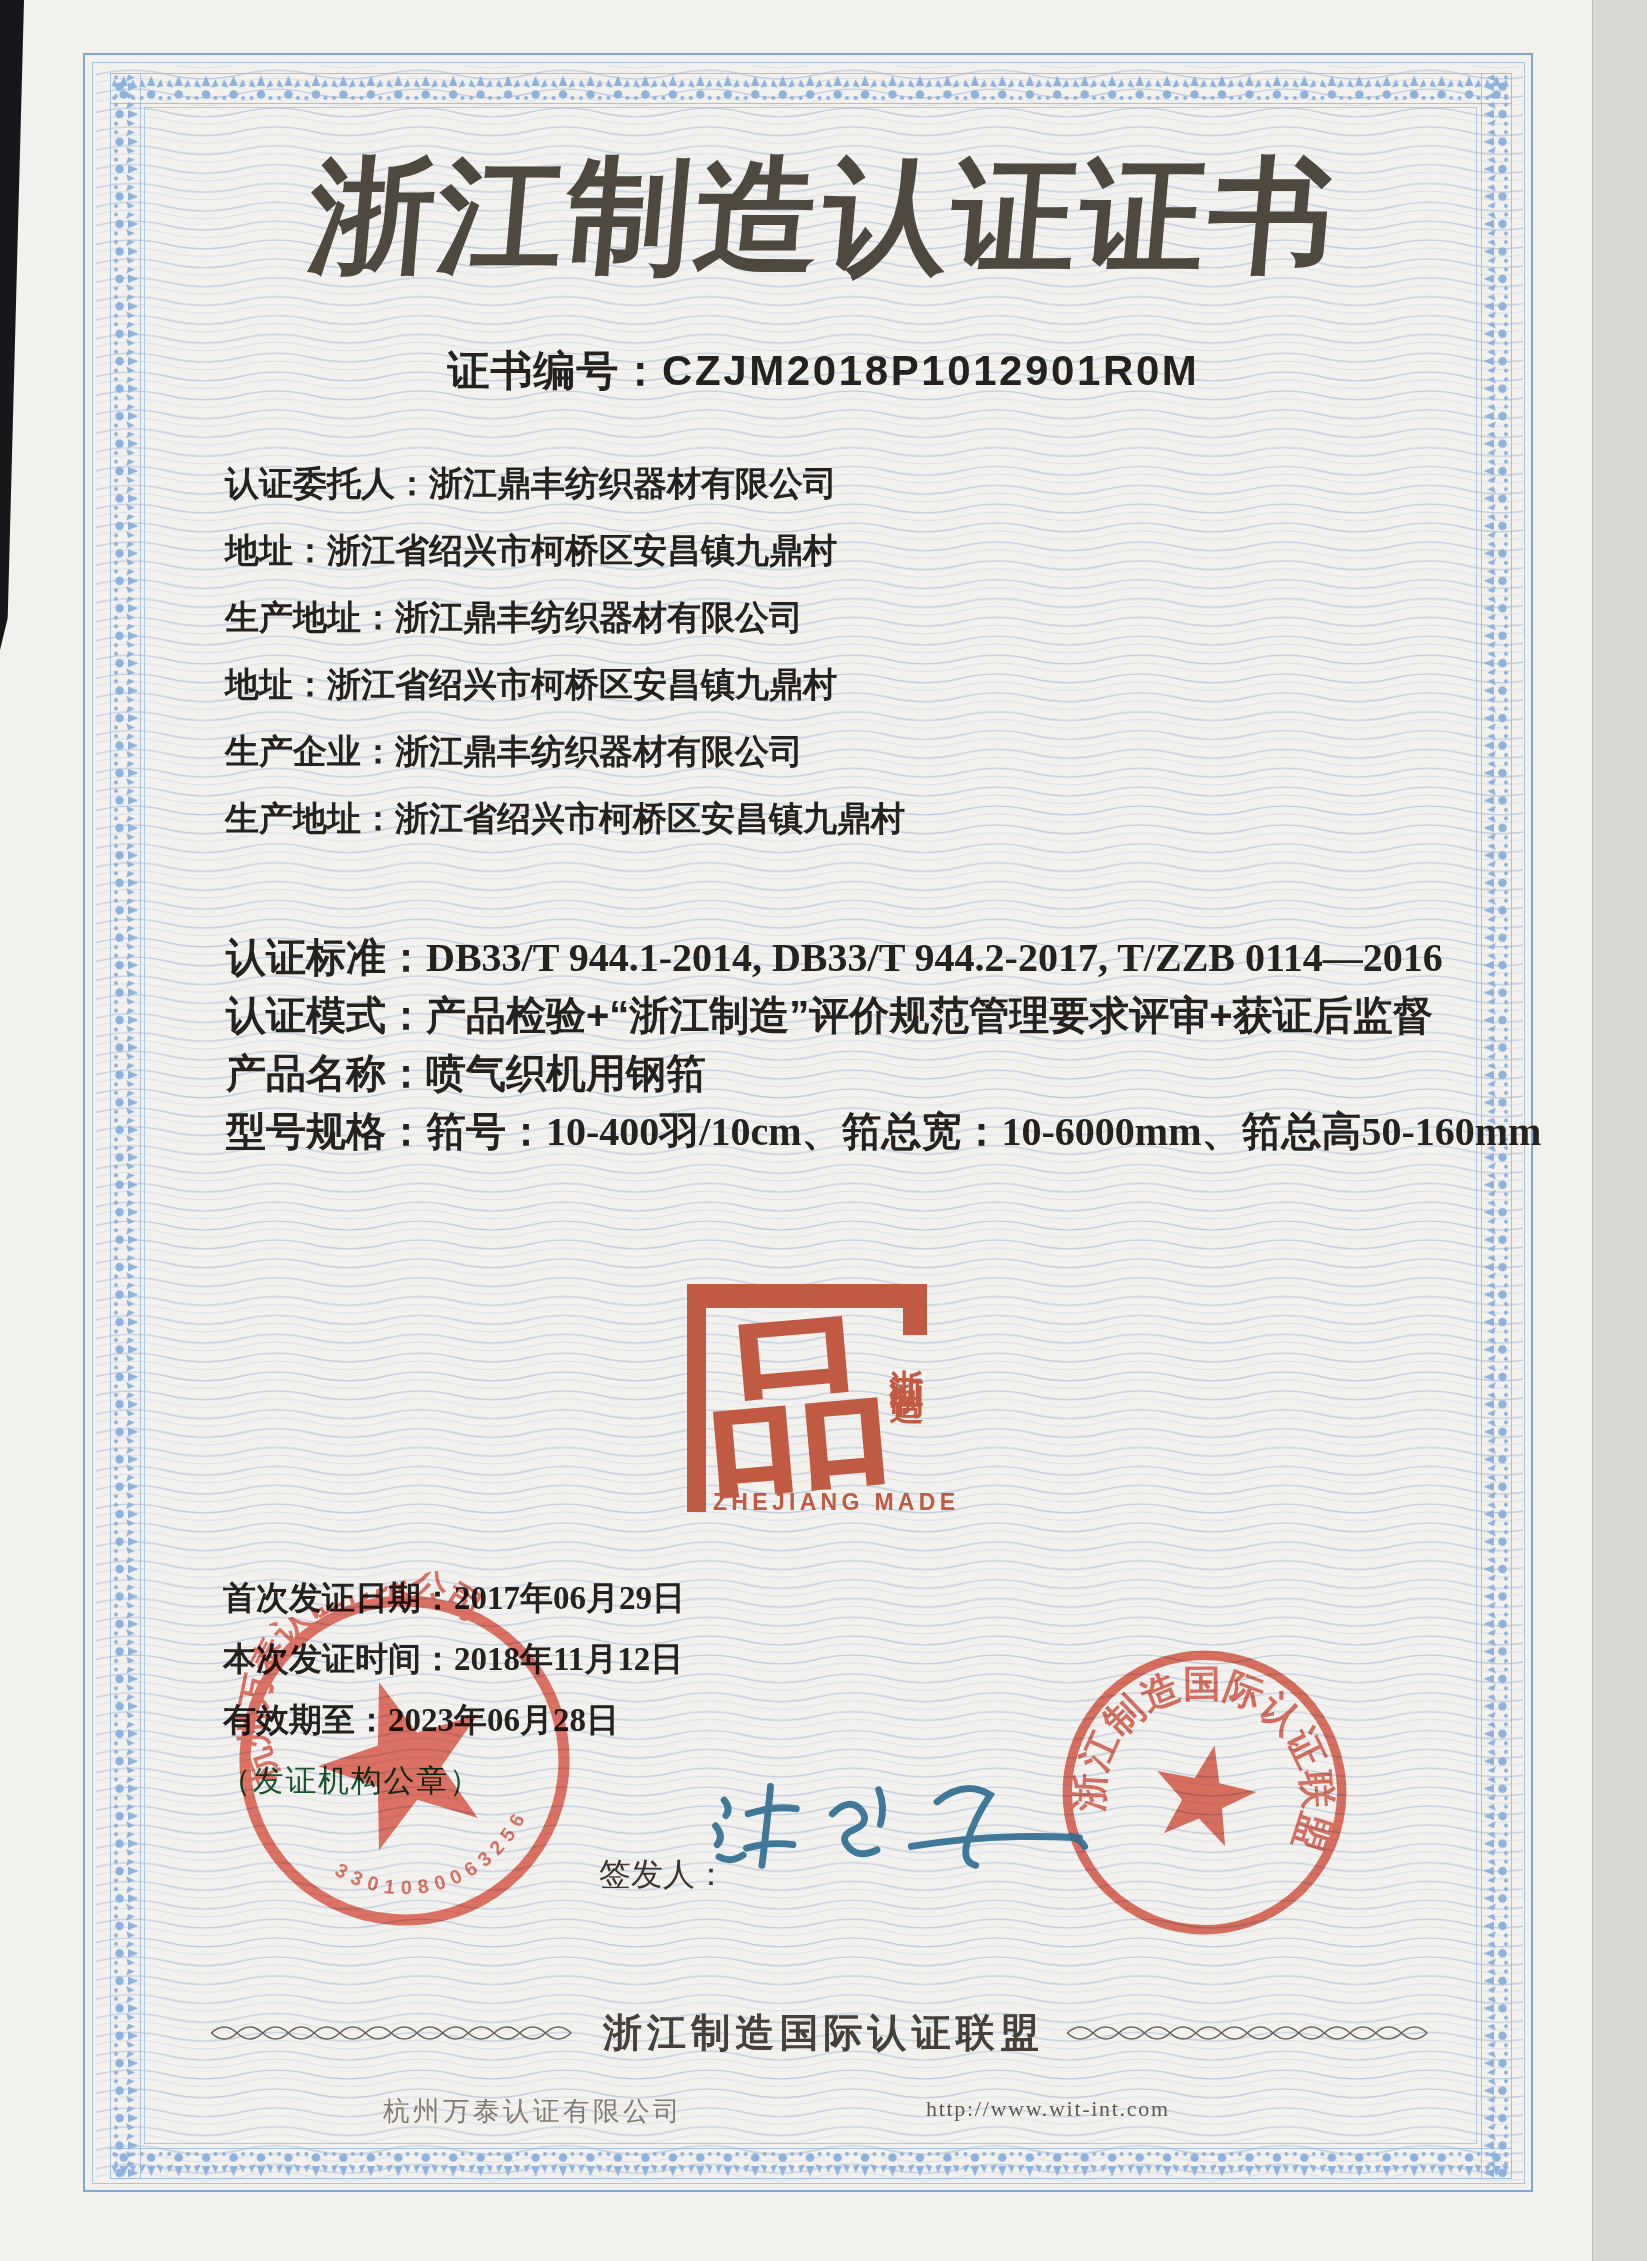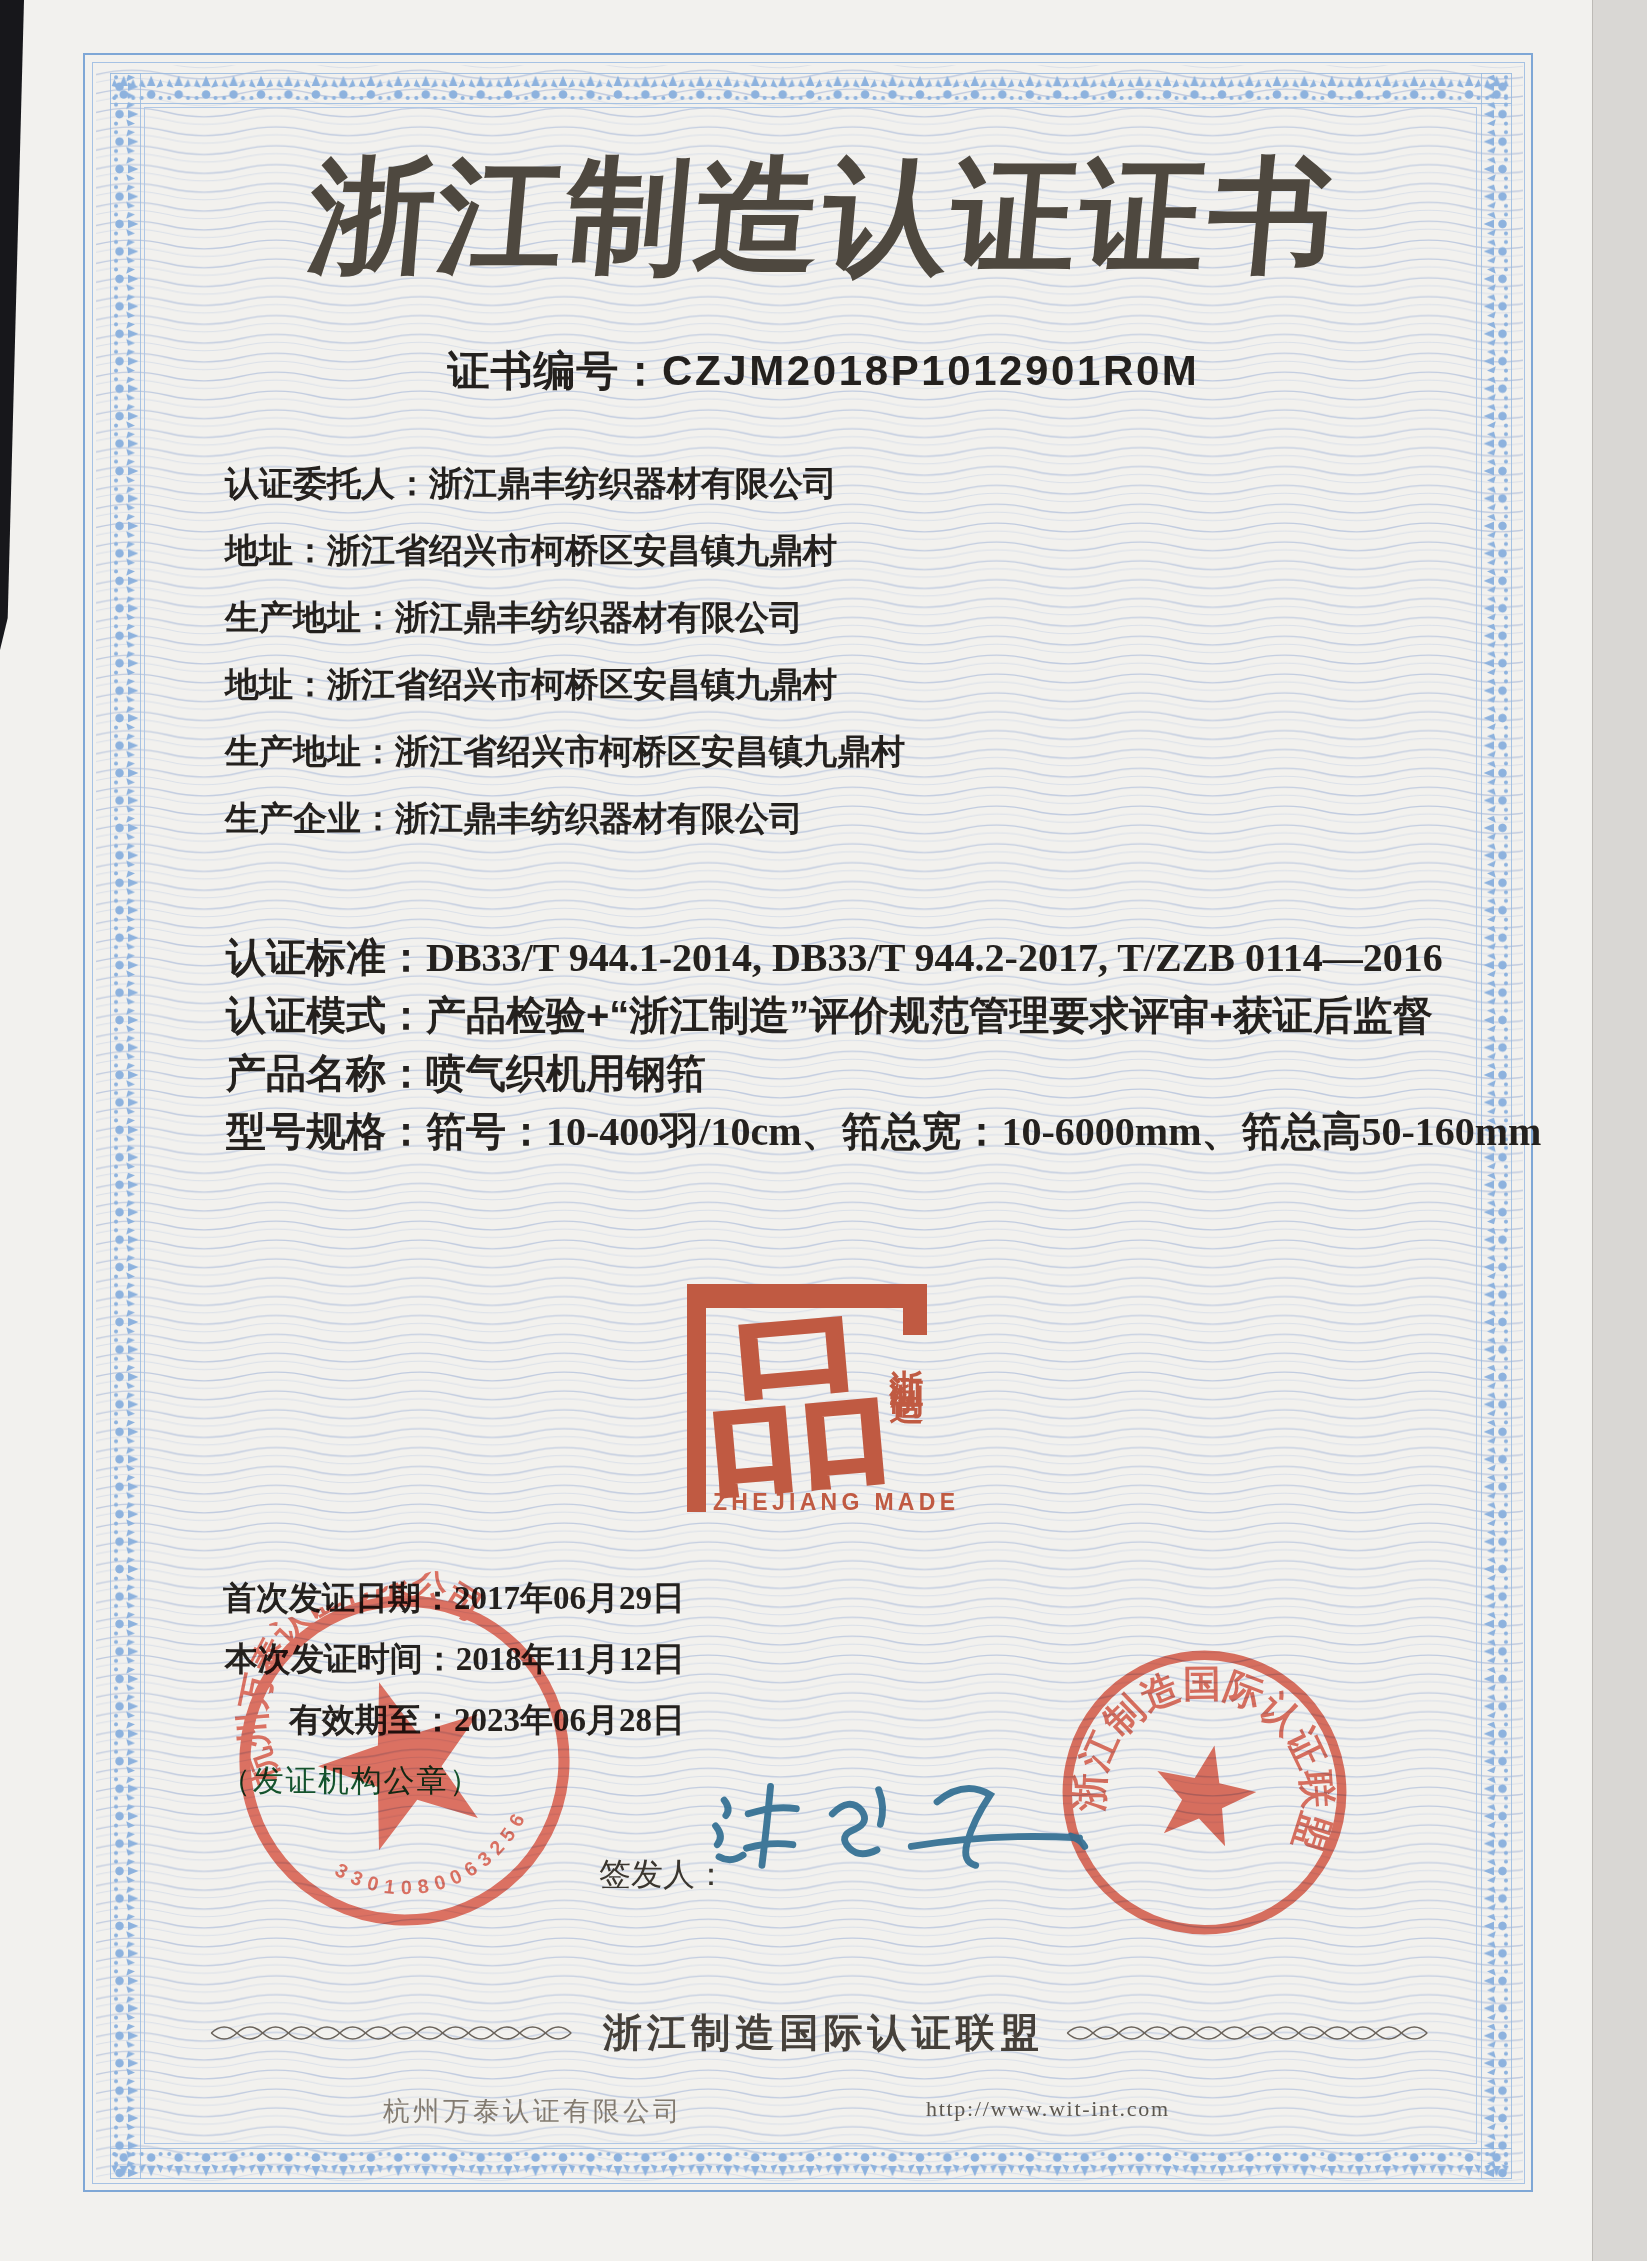--- a/index.html
+++ b/index.html
@@ -17,21 +17,21 @@
             font-family:"Liberation Sans",sans-serif;letter-spacing:0.9px;}
   .certline .num{font-weight:600;letter-spacing:2.6px;}
   .fields{left:225px;top:450px;font-size:34px;font-weight:700;
           font-family:"Liberation Sans",sans-serif;}
   .fields .row{height:67px;line-height:67px;white-space:nowrap;}
   .specs{left:226px;top:928px;font-size:40px;font-family:"Liberation Sans",sans-serif;}
   .specs .row{height:58px;line-height:58px;white-space:nowrap;font-weight:700;}
   .specs .val{font-family:"Liberation Serif",serif;font-weight:600;}
   .statement{left:230px;top:1134px;width:1158px;font-size:30px;line-height:63px;
              text-indent:39px;color:#2a2724;}
-  .dates{left:223px;top:1568px;font-size:33px;font-weight:700;text-align:right;}
+  .dates{left:223px;top:1568px;font-size:33px;font-weight:700;}
   .dates .row{height:61px;line-height:61px;white-space:nowrap;}
   .sealnote{left:220px;top:1760px;font-size:31px;letter-spacing:1.7px;color:#14532d;}
   .signlabel{left:599px;top:1853px;font-size:32px;color:#3a362f;}
   .bandrow{left:0;right:0;top:2006px;display:flex;align-items:center;justify-content:center;gap:19px;}
   .bandtitle{font-size:39px;font-weight:700;font-family:"Liberation Sans",sans-serif;color:#45403a;letter-spacing:5.1px;}
   .footL{left:383px;top:2093px;font-size:26.6px;color:#837b70;letter-spacing:3.4px;}
   .footR{left:926px;top:2096px;font-size:22px;color:#5c574f;letter-spacing:1.7px;}
   
   .logo{left:682px;top:1280px;width:343px;height:266px;}
   .logo .bar{position:absolute;background:#c05a42;}
@@ -144,22 +144,22 @@
 
   <div class="abs certline">
     <span>证书编号：</span><span class="num">CZJM2018P1012901R0M</span>
   </div>
 
   <div class="abs fields">
     <div class="row"><span>认证委托人：</span><span>浙江鼎丰纺织器材有限公司</span></div>
     <div class="row"><span>地址：</span><span>浙江省绍兴市柯桥区安昌镇九鼎村</span></div>
     <div class="row"><span>生产地址：</span><span>浙江鼎丰纺织器材有限公司</span></div>
     <div class="row"><span>地址：</span><span>浙江省绍兴市柯桥区安昌镇九鼎村</span></div>
+    <div class="row"><span>生产企业：</span><span>浙江鼎丰纺织器材有限公司</span></div>
     <div class="row"><span>生产地址：</span><span>浙江省绍兴市柯桥区安昌镇九鼎村</span></div>
-    <div class="row"><span>生产企业：</span><span>浙江鼎丰纺织器材有限公司</span></div>
   </div>
 
   <div class="abs specs">
     <div class="row"><span>认证标准：</span><span class="val">DB33/T 944.1-2014, DB33/T 944.2-2017, T/ZZB 0114—2016</span></div>
     <div class="row"><span>认证模式：</span><span>产品检验+“浙江制造”评价规范管理要求评审+获证后监督</span></div>
     <div class="row"><span>产品名称：</span><span>喷气织机用钢筘</span></div>
     <div class="row"><span>型号规格：</span><span class="val">筘号：10-400羽/10cm、筘总宽：10-6000mm、筘总高50-160mm</span></div>
   </div>
 
 

